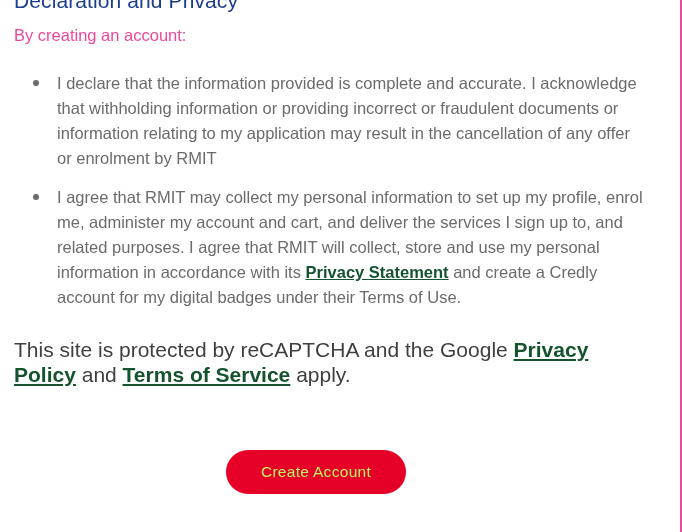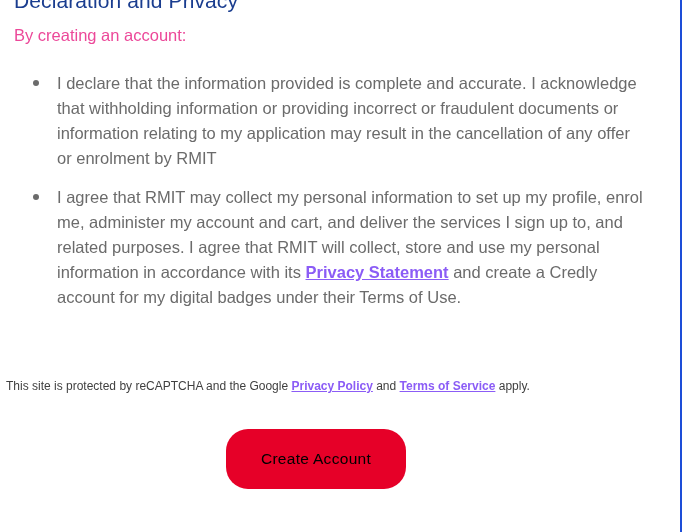--- a/index.html
+++ b/index.html
@@ -13,21 +13,21 @@
     font-family: "Liberation Sans", sans-serif;
     color: #3f3f3f;
     overflow: hidden;
     position: relative;
   }
   .page {
     position: relative;
     width: 682px;
     height: 532px;
     box-sizing: border-box;
-    border-right: 2px solid #1d4ed8;
+    border-right: 2px solid #ec4899;
     background: #ffffff;
   }
   .section-title {
     position: absolute;
     left: 14px;
     top: -11px;
     font-size: 21px;
     color: #1a3d8f;
     font-weight: 400;
     letter-spacing: 0.1px;
@@ -61,41 +61,40 @@
     content: "";
     position: absolute;
     left: 8px;
     top: 9px;
     width: 6px;
     height: 6px;
     border-radius: 50%;
     background: #6b6b6b;
   }
   a.link {
-    color: #8b5cf6;
+    color: #14532d;
     font-weight: bold;
   }
   .recaptcha-note {
     position: absolute;
-    left: 6px;
+    left: 14px;
     top: 337px;
     width: 620px;
-    font-size: 12px;
+    font-size: 21px;
     line-height: 25px;
     color: #3f3f3f;
-    margin-top: 37px;
   }
   .create-btn {
     position: absolute;
     left: 226px;
-    top: 429px;
+    top: 450px;
     width: 180px;
-    height: 60px;
+    height: 44px;
     background: #e60028;
-    color: #000000;
+    color: #bef264;
     border: none;
     border-radius: 22px;
     font-size: 15.5px;
     font-family: "Liberation Sans", sans-serif;
     cursor: pointer;
     letter-spacing: 0.3px;
   }
 </style>
 </head>
 <body>

